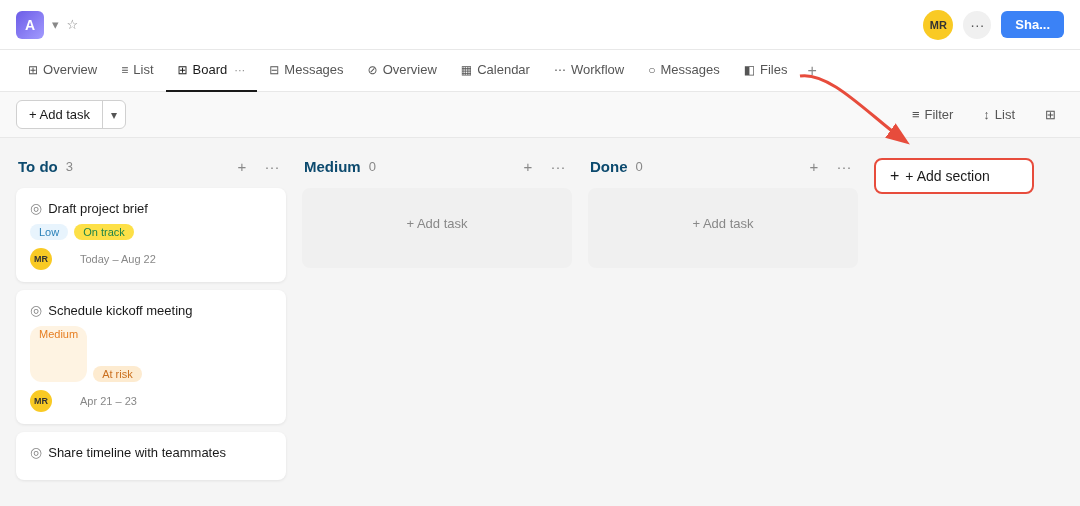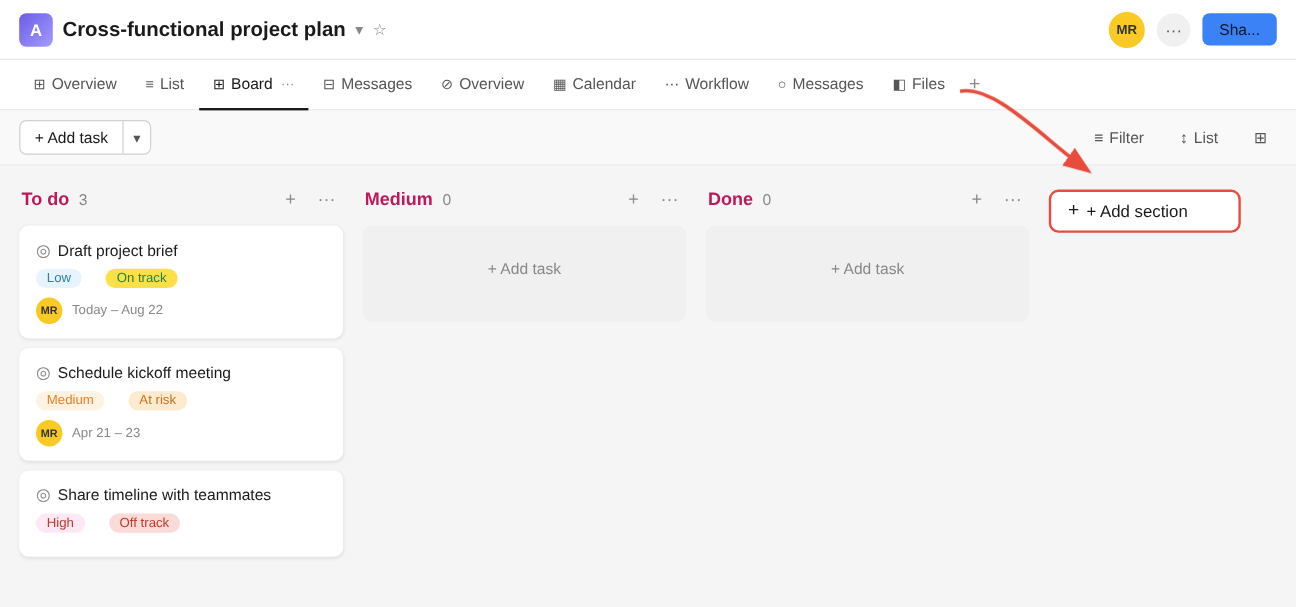--- a/index.html
+++ b/index.html
@@ -11,21 +11,21 @@
       padding: 0 16px; height: 50px; background: #fff; border-bottom: 1px solid #e8e8e8;
     }
     .top-bar-left { display: flex; align-items: center; gap: 8px; }
     .app-icon { width: 28px; height: 28px; background: linear-gradient(135deg, #6c5ce7, #a29bfe); border-radius: 6px; display: flex; align-items: center; justify-content: center; }
     .app-icon span { color: #fff; font-size: 14px; font-weight: bold; }
     .project-title { font-size: 17px; font-weight: 600; color: #1a1a1a; }
     .title-icon { font-size: 13px; color: #888; cursor: pointer; }
     .top-bar-right { display: flex; align-items: center; gap: 10px; }
     .avatar { width: 30px; height: 30px; border-radius: 50%; background: #f9ca24; display: flex; align-items: center; justify-content: center; font-size: 11px; font-weight: 600; color: #333; }
     .more-btn { width: 28px; height: 28px; border-radius: 50%; background: #f0f0f0; display: flex; align-items: center; justify-content: center; cursor: pointer; font-size: 14px; color: #555; border: none; }
-    .share-btn { background: #3b82f6; color: #0f172a; border: none; border-radius: 6px; padding: 6px 14px; font-size: 13px; font-weight: 400; cursor: pointer; text-align: right; }
+    .share-btn { background: #3b82f6; color: #ffffff; border: none; border-radius: 6px; padding: 6px 14px; font-size: 13px; font-weight: 700; cursor: pointer; text-align: right; }
 
     
     .nav-tabs {
       display: flex; align-items: center; gap: 0; padding: 0 16px; height: 42px;
       background: #fff; border-bottom: 1px solid #e8e8e8;
     }
     .nav-tab { display: flex; align-items: center; gap: 5px; padding: 0 12px; height: 42px; font-size: 13px; color: #555; cursor: pointer; border-bottom: 2px solid transparent; white-space: nowrap; }
     .nav-tab.active { color: #1a1a1a; border-bottom: 2px solid #1a1a1a; font-weight: 500; }
     .nav-tab .tab-icon { font-size: 12px; }
     .add-tab { font-size: 16px; color: #888; cursor: pointer; padding: 0 8px; height: 42px; display: flex; align-items: center; }
@@ -44,40 +44,40 @@
     .add-task-dropdown { padding: 6px 8px; font-size: 12px; color: #555; }
     .toolbar-right { display: flex; align-items: center; gap: 14px; }
     .toolbar-btn { display: flex; align-items: center; gap: 5px; background: none; border: none; cursor: pointer; font-size: 13px; color: #555; padding: 5px 8px; border-radius: 5px; }
 
     
     .board-area { display: flex; gap: 0; padding: 16px; background: #f5f5f5; height: calc(506px - 50px - 42px - 44px); overflow-x: auto; align-items: flex-start; }
 
     
     .board-column { min-width: 270px; max-width: 270px; background: transparent; margin-right: 16px; }
     .column-header { display: flex; align-items: center; gap: 8px; margin-bottom: 10px; padding: 0 2px; }
-    .column-title { font-size: 15px; font-weight: 600; color: #be185d; }
+    .column-title { font-size: 15px; font-weight: 600; color: #0c4a6e; }
     .column-count { font-size: 13px; color: #888; }
     .column-header-actions { display: flex; align-items: center; gap: 6px; margin-left: auto; }
     .col-btn { background: none; border: none; cursor: pointer; color: #888; font-size: 15px; width: 24px; height: 24px; display: flex; align-items: center; justify-content: center; border-radius: 4px; }
 
     
     .task-card { background: #fff; border-radius: 8px; padding: 12px 14px; margin-bottom: 8px; box-shadow: 0 1px 3px rgba(0,0,0,0.08); cursor: pointer; }
     .task-title { font-size: 13px; font-weight: 500; color: #1a1a1a; margin-bottom: 8px; display: flex; align-items: center; gap: 6px; }
     .task-title-icon { color: #888; font-size: 14px; }
-    .task-tags { display: flex; gap: 20px; margin-bottom: 8px; flex-wrap: wrap; }
+    .task-tags { display: flex; gap: 6px; margin-bottom: 8px; flex-wrap: wrap; }
     .tag { padding: 2px 9px; border-radius: 12px; font-size: 11px; font-weight: 500; }
     .tag-low { background: #e8f4fd; color: #2980b9; }
     .tag-medium { background: #fef3e2; color: #e67e22; text-align: center; }
     .tag-high { background: #fde8f4; color: #c0392b; }
     .tag-on-track { background: #fde047; color: #1e8449; }
-    .tag-at-risk { background: #fdebd0; color: #ca6f1e; }
+    .tag-at-risk { background: #fdebd0; color: #ca6f1e; margin-top: 40px; }
     .tag-off-track { background: #fadbd8; color: #c0392b; }
     .task-meta { display: flex; align-items: center; gap: 8px; }
     .task-avatar { width: 22px; height: 22px; border-radius: 50%; background: #f9ca24; display: flex; align-items: center; justify-content: center; font-size: 9px; font-weight: 700; color: #333; }
-    .task-date { font-size: 11px; color: #888; }
+    .task-date { font-size: 11px; color: #888; margin-left: 20px; }
 
     
     .add-task-col { display: flex; align-items: center; justify-content: center; padding: 12px; color: #888; font-size: 13px; cursor: pointer; border-radius: 8px; background: transparent; border: none; width: 100%; }
 
     
     .add-section-btn {
       min-width: 160px; height: 36px; display: flex; align-items: center; gap: 6px;
       border: 2px solid #e74c3c; border-radius: 8px; background: #fff; color: #1a1a1a;
       font-size: 14px; font-weight: 500; cursor: pointer; padding: 0 14px;
       margin-top: 2px;
@@ -87,21 +87,20 @@
     .column-empty { background: #f0f0f0; border-radius: 8px; min-height: 80px; display: flex; align-items: flex-start; justify-content: center; padding-top: 16px; }
   </style>
 </head>
 <body>
 
 <div class="top-bar">
   <div class="top-bar-left">
     <div class="app-icon">
       <span>A</span>
     </div>
-    <span class="project-title">Cross-functional project plan</span>
     <span class="title-icon">▾</span>
     <span class="title-icon">☆</span>
   </div>
   <div class="top-bar-right">
     <div class="avatar">MR</div>
     <button class="more-btn">···</button>
     <button class="share-btn">Sha...</button>
   </div>
 </div>
 
@@ -207,24 +206,20 @@
       <div class="task-meta">
         <div class="task-avatar">MR</div>
         <span class="task-date">Apr 21 – 23</span>
       </div>
     </div>
 
     <div class="task-card">
       <div class="task-title">
         <span class="task-title-icon">◎</span>
         Share timeline with teammates
-      </div>
-      <div class="task-tags">
-        <span class="tag tag-high">High</span>
-        <span class="tag tag-off-track">Off track</span>
       </div>
     </div>
   </div>
 
   <div class="board-column">
     <div class="column-header">
       <span class="column-title">Medium</span>
       <span class="column-count">0</span>
       <div class="column-header-actions">
         <button class="col-btn">+</button>

